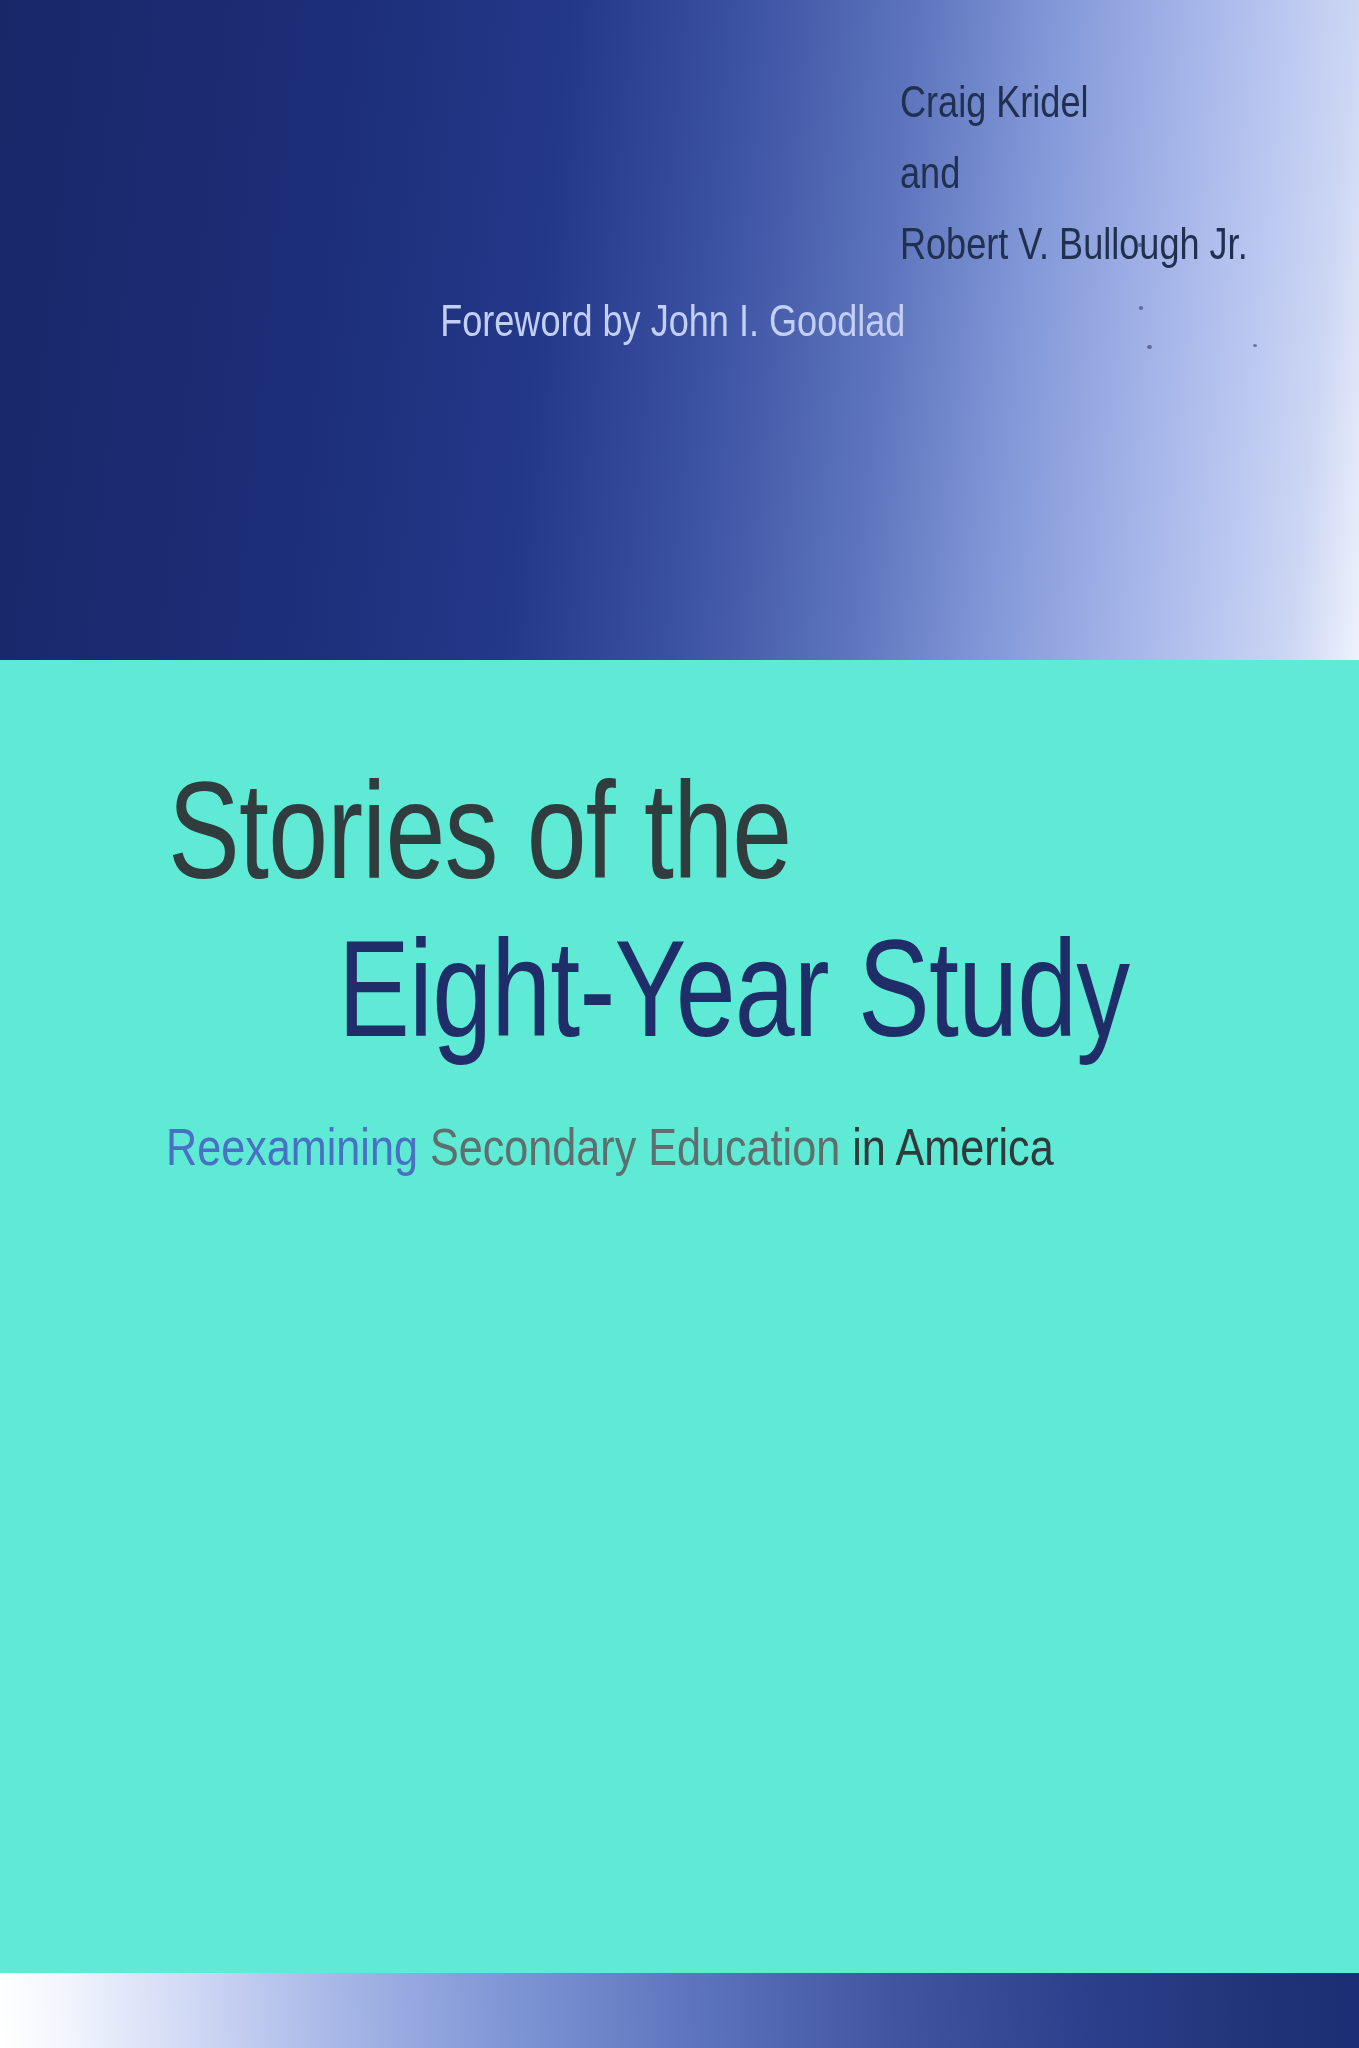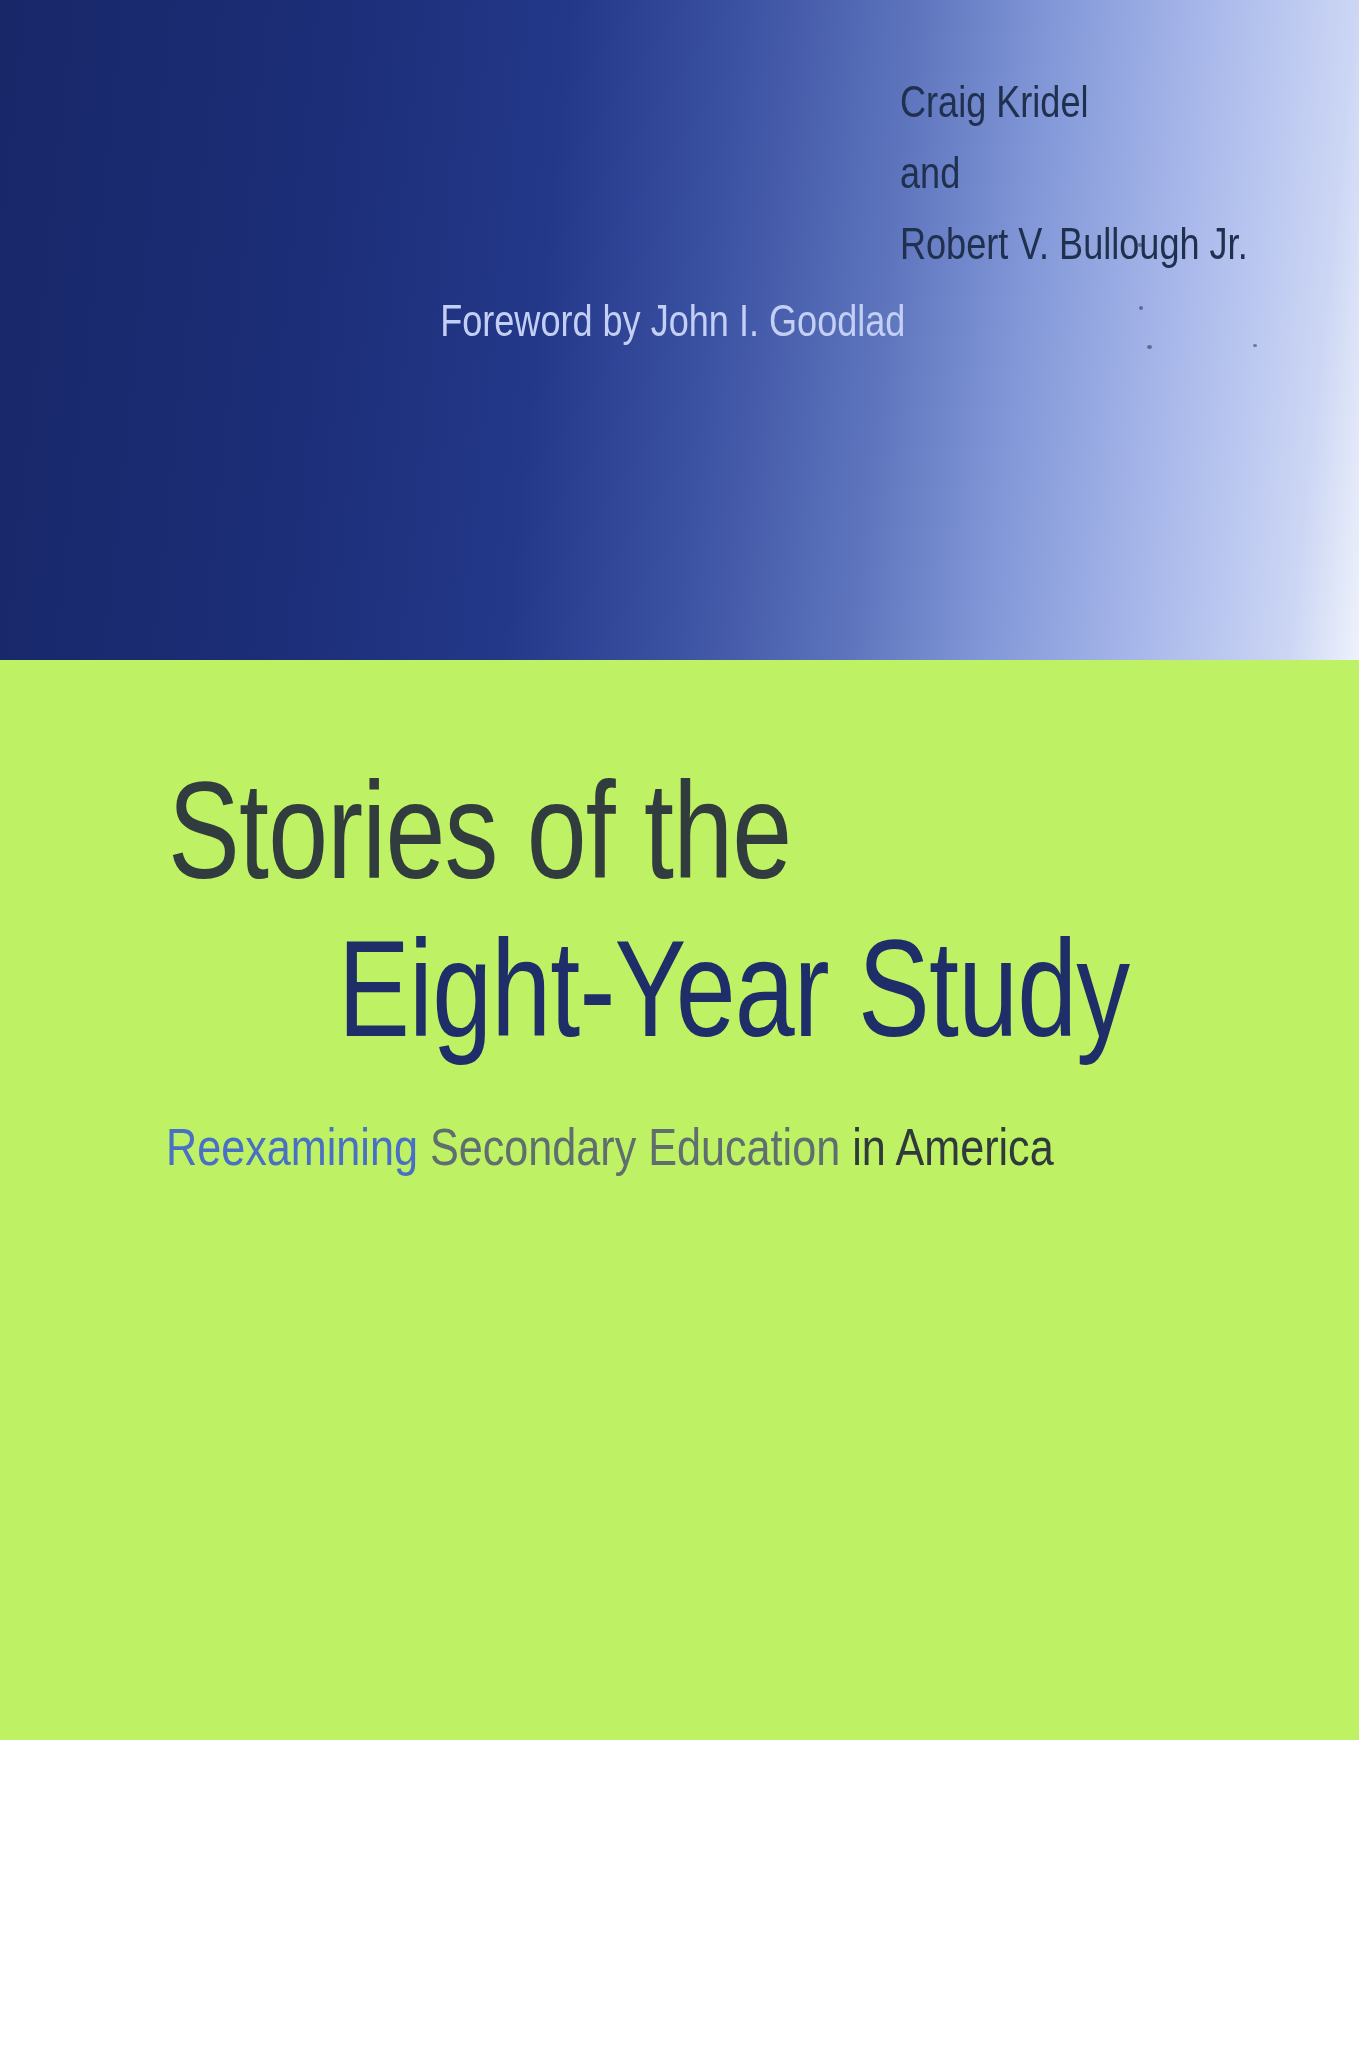--- a/index.html
+++ b/index.html
@@ -1,21 +1,21 @@
 <!DOCTYPE html>
 <html><head>
 <meta charset="utf-8">
 <style>
   html, body { margin: 0; padding: 0; background: #ffffff; }
   .page {
     position: relative;
     width: 1359px;
-    height: 1740px;
+    height: 2048px;
     overflow: hidden;
-    background: #bef264;
+    background: #5eead4;
     font-family: "Liberation Sans", sans-serif;
   }
 
   
   .band-top {
     position: absolute;
     left: 0; top: 0;
     width: 1359px; height: 660px;
     background: linear-gradient(96deg,
       #182768 0%,

